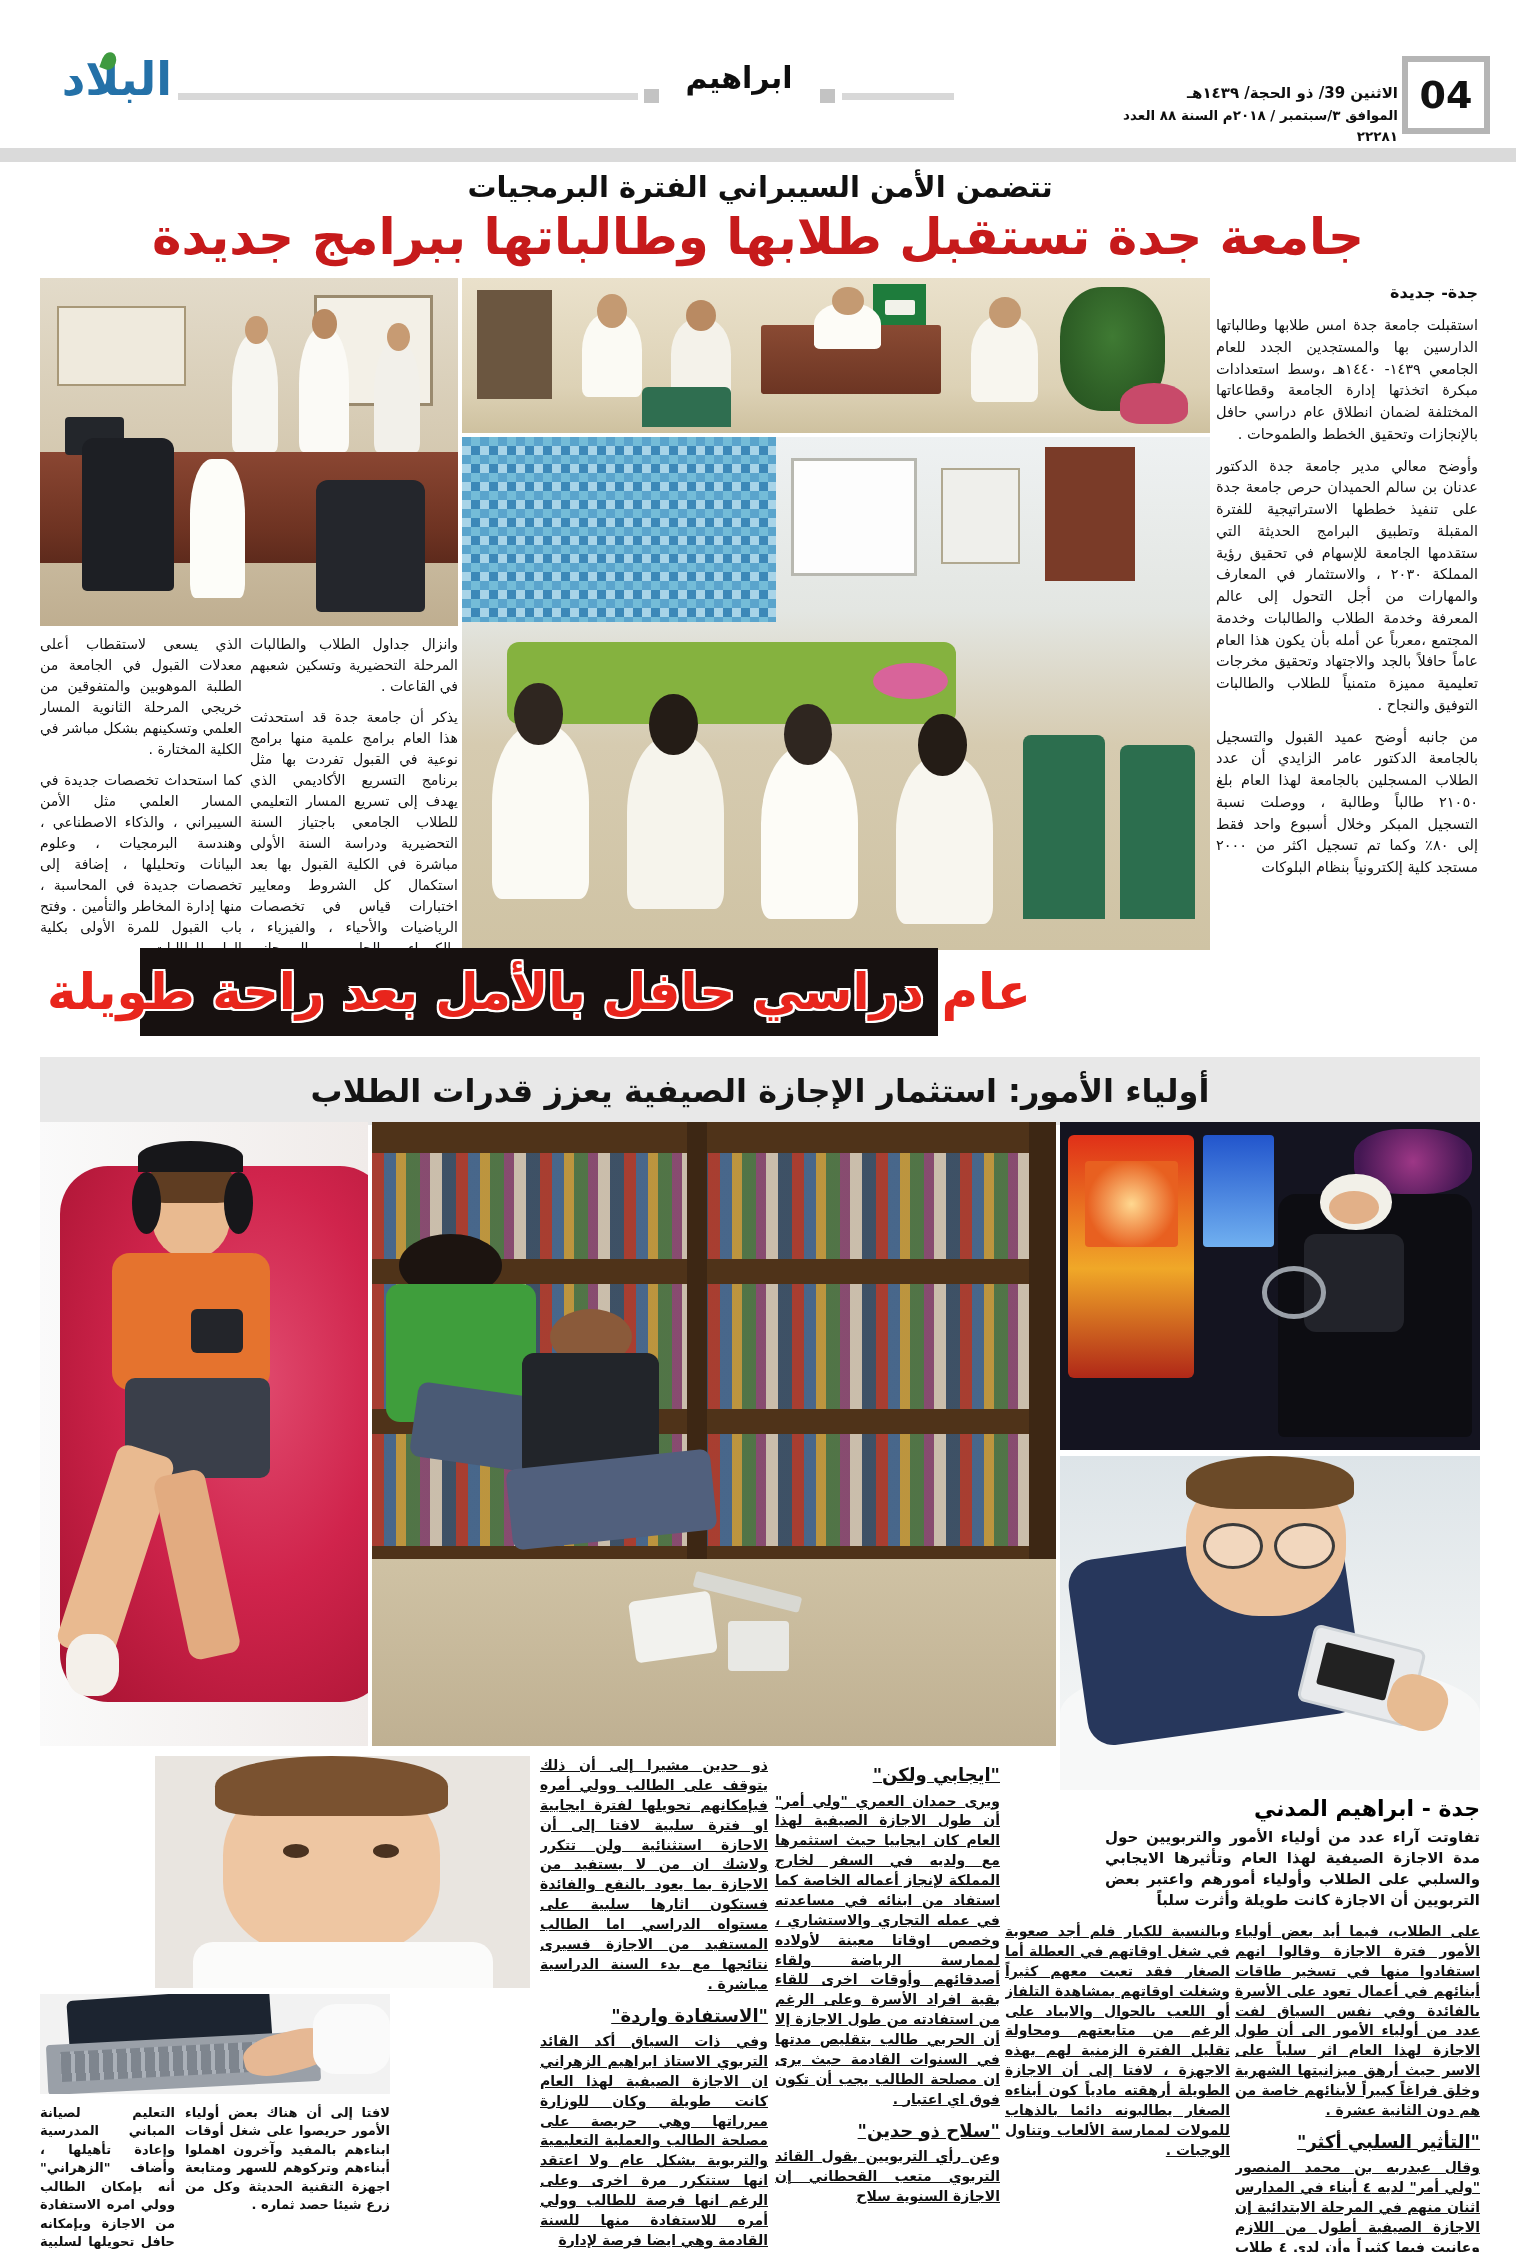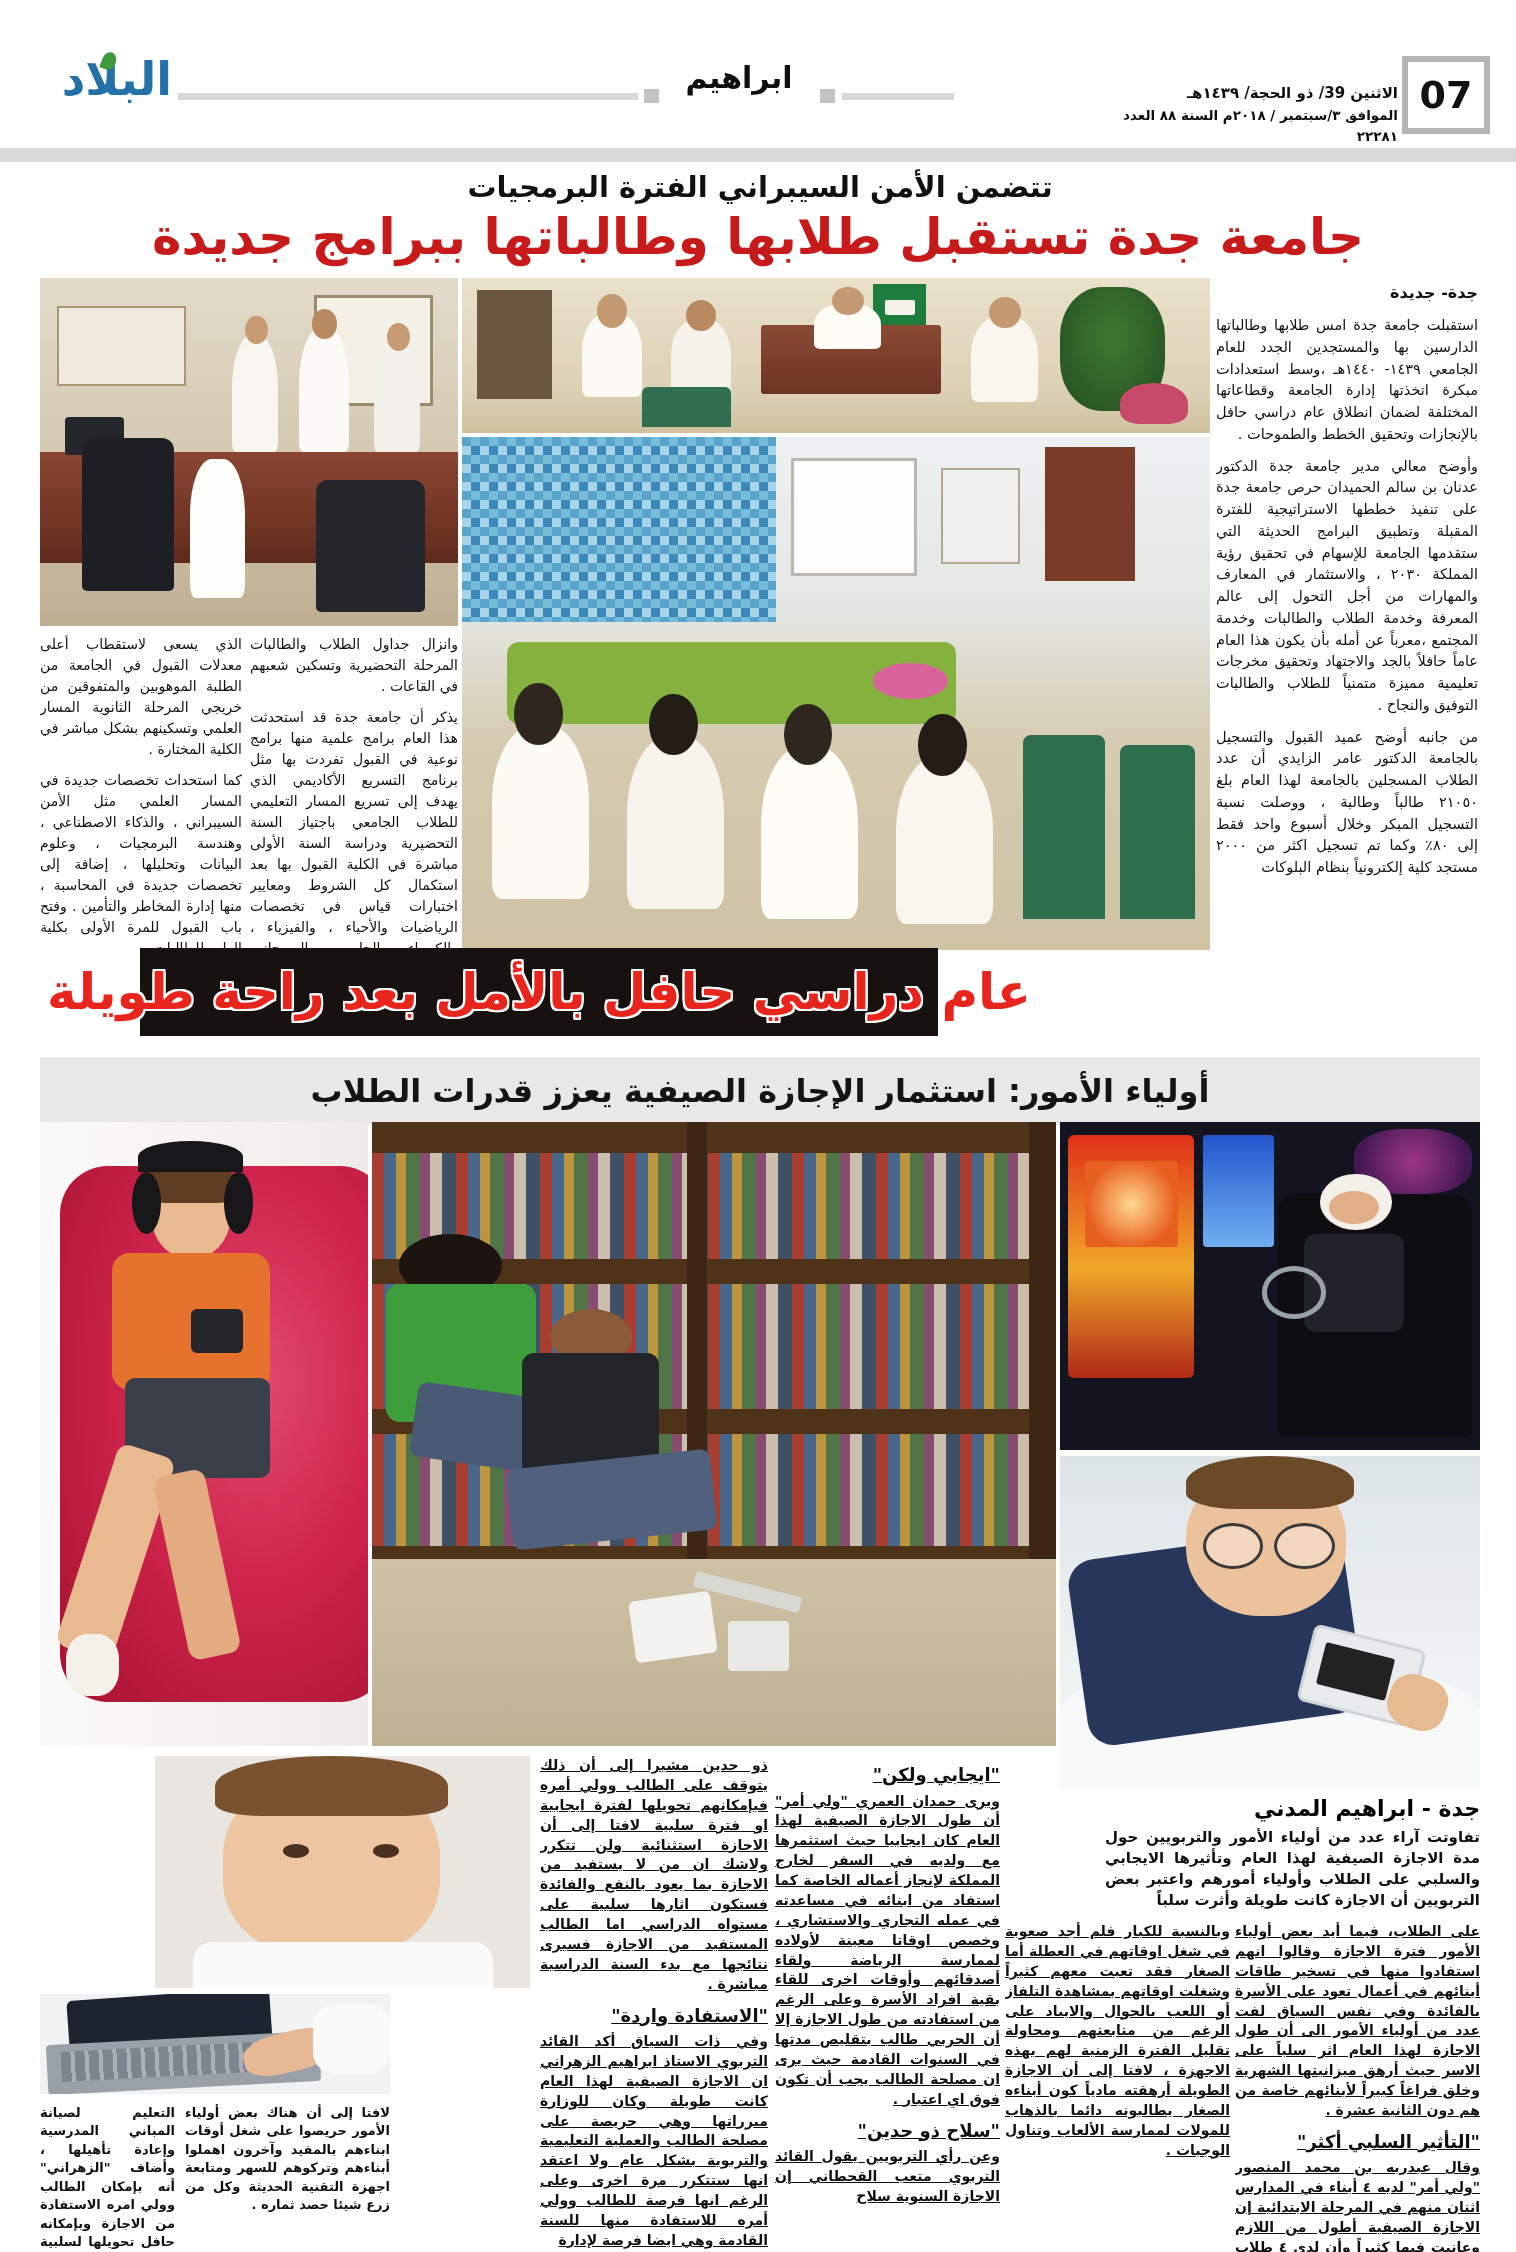--- a/index.html
+++ b/index.html
@@ -46,21 +46,21 @@
   <div class="hdr-line" style="left:178px;top:93px;width:460px;height:7px;"></div>
   <div class="hdr-nub" style="left:644px;top:89px;width:15px;height:14px;"></div>
   <div class="section-title" style="left:662px;top:60px;width:154px;">ابراهيم</div>
   <div class="hdr-nub" style="left:820px;top:89px;width:15px;height:14px;"></div>
   <div class="hdr-line" style="left:842px;top:93px;width:112px;height:7px;"></div>
 
   <div class="dates" style="left:1110px;top:82px;width:288px;">
     <div class="d1">الاثنين 39/ ذو الحجة/ ١٤٣٩هـ</div>
     <div class="d2">الموافق ٣/سبتمبر / ٢٠١٨م السنة ٨٨ العدد ٢٢٢٨١</div>
   </div>
-  <div class="pagebox" style="left:1402px;top:56px;width:76px;height:66px;">07</div>
+  <div class="pagebox" style="left:1402px;top:56px;width:76px;height:66px;">04</div>
 
   <div class="hdr-line" style="left:0;top:148px;width:1516px;height:14px;background:#dadada;"></div>
 
   <div class="kicker" style="left:300px;top:170px;width:920px;">تتضمن الأمن السيبراني الفترة البرمجيات</div>
   <div class="headline" style="left:90px;top:208px;width:1336px;color:#c61a1b;">جامعة جدة تستقبل طلابها وطالباتها ببرامج جديدة</div>
 
   <div class="ph" style="left:40px;top:278px;width:418px;height:348px;background:linear-gradient(180deg,#e3dbca,#d3c7ae 55%,#bfae90);">
     <div aria-hidden="true" style="left:0;top:0;width:100%;height:100%;">
       <div style="right:6%;top:5%;width:27%;height:30%;background:#f3f0e7;border:3px solid #9a8a6e;"></div>
       <div style="left:4%;top:8%;width:30%;height:22%;background:#efeadd;border:2px solid #a89878;"></div>

